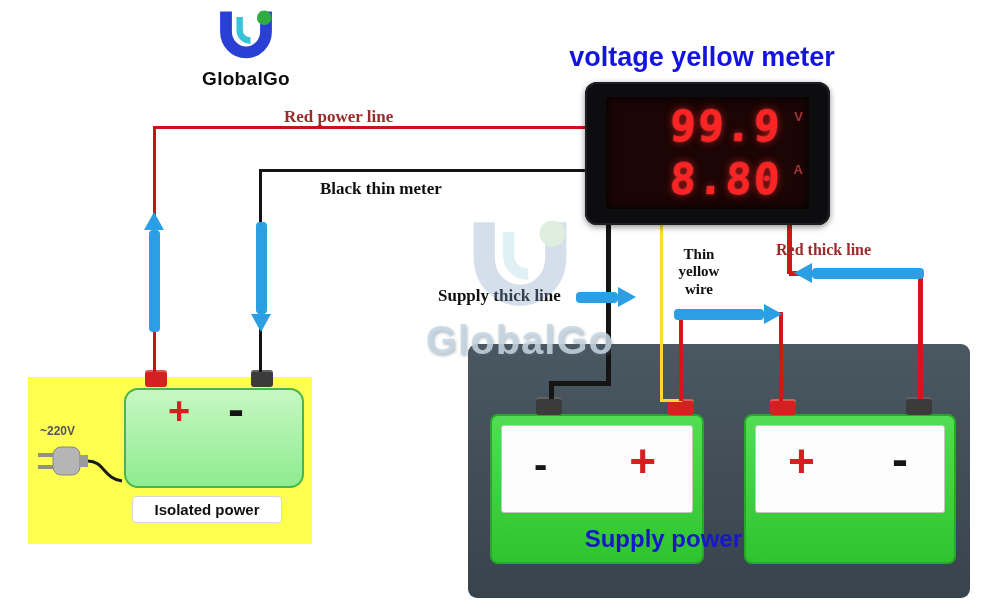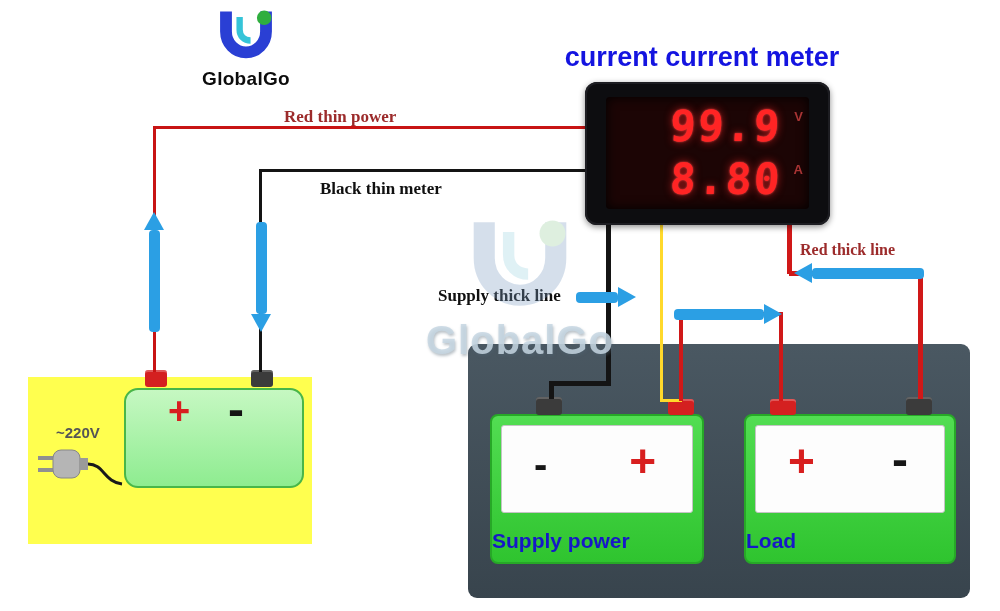--- a/index.html
+++ b/index.html
@@ -57,38 +57,38 @@
            border:2px solid #49b649; border-radius:14px; }
   .dc-plus  { position:absolute; left:42px; top:0px;  font-size:38px; font-weight:900; color:#d81f1f; }
   .dc-minus { position:absolute; left:102px; top:-8px; font-size:48px; font-weight:900; color:#141414; }
   .dctext { position:absolute; bottom:7px; width:100%; text-align:center;
             font-size:21px; font-weight:bold; color:#1c2fd6; }
   .dctext span + span { margin-left:7px; }
   .iso-caption { left:132px; top:496px; width:150px; height:27px; z-index:2;
                  background:#ffffff; border:1px solid #d8d8d8; border-radius:4px;
                  text-align:center; line-height:25px; font-weight:bold; font-size:15px; color:#101010; }
   .mains { left:36px; top:424px; z-index:2; }
-  .mains-label { font-size:15px; color:#555; margin-left:20px; font-weight:bold; }
+  .mains-label { font-size:12px; color:#555; margin-left:4px; font-weight:bold; }
 
   
   .terminal { position:absolute; z-index:4; border-radius:3px; }
   .t-red  { background:#d42020; box-shadow: inset 0 2px 0 rgba(255,255,255,.25); }
   .t-dark { background:#3b3b3b; box-shadow: inset 0 2px 0 rgba(255,255,255,.2); }
 
   
   .darkbox { left:468px; top:344px; width:502px; height:254px; z-index:1;
              background:linear-gradient(180deg,#4a5862,#38444d); border-radius:9px; }
   .battbox { position:absolute; z-index:2;
              background:linear-gradient(180deg,#52dd52,#2fc42f);
              border:2px solid #27a827; border-radius:8px; }
   .battwhite { position:absolute; left:9px; top:9px; right:9px; height:88px;
                background:#fdfdfd; border:1px solid #c4c4c4; border-radius:3px; }
   .bsign { position:absolute; font-weight:900; line-height:1; }
-  .battlabel { position:absolute; bottom:9px; width:100%; text-align:left;
-               color:#1617c8; font-weight:bold; font-size:21px; }
+  .battlabel { position:absolute; bottom:9px; width:100%; text-align:right;
+               color:#1617c8; font-weight:bold; font-size:24px;margin-left:40px; }
 
   
   .watermark { left:402px; top:212px; width:236px; text-align:center; z-index:10; pointer-events:none; }
   .wm-text { font-size:40px; font-weight:800; letter-spacing:1px;
              color:rgba(198,214,226,.85);
              text-shadow:1px 2px 3px rgba(80,100,115,.4); margin-top:-6px; }
 </style>
 </head>
 <body>
 
@@ -96,21 +96,21 @@
 
   <div class="abs brand">
     <svg width="74" height="60" viewBox="0 0 80 66">
       <path d="M18 6 v22 c0 13 10 23 22 23 s22 -10 22 -23 v-22" stroke="#2a3fd4" stroke-width="13" fill="none"></path>
       <path d="M33 12 v14 c0 7 5 12 12 12" stroke="#35c4d8" stroke-width="7" fill="none"></path>
       <circle cx="60" cy="13" r="8" fill="#2fae3f"></circle>
     </svg>
     <div class="brand-text">GlobalGo</div>
   </div>
 
-  <div class="abs title">current current meter</div>
+  <div class="abs title">voltage yellow meter</div>
 
   <div class="abs meter">
     <div class="display">
       <div class="drow">
         <span class="digits">99.9</span>
         <span class="unit">V</span>
       </div>
       <div class="drow">
         <span class="digits">8.80</span>
         <span class="unit">A</span>
@@ -153,24 +153,29 @@
   </div>
   <div class="arrow-h" style="left:674px; top:304px;">
     <div class="bar-h" style="width:90px;"></div>
     <div class="head-right"></div>
   </div>
   <div class="arrow-h" style="left:794px; top:263px;">
     <div class="head-left"></div>
     <div class="bar-h" style="width:112px;"></div>
   </div>
 
-  <div class="wlabel red" style="left:284px; top:107px;">Red thin power</div>
+  <div class="wlabel red" style="left:284px; top:107px;">Red power line</div>
   <div class="wlabel" style="left:320px; top:179px;">Black thin meter</div>
   <div class="wlabel" style="left:438px; top:286px;">Supply thick line</div>
-  <div class="wlabel red" style="left:800px; top:241px; font-size:16px;">Red thick line</div>
+  <div class="wlabel" style="left:662px; top:246px; width:74px; text-align:center; font-size:15px; line-height:1.15; white-space:normal;">
+    <div>Thin</div>
+    <div>yellow</div>
+    <div>wire</div>
+  </div>
+  <div class="wlabel red" style="left:776px; top:241px; font-size:16px;">Red thick line</div>
 
   <div class="abs yellow-panel"></div>
 
   <div class="abs mains">
     <div class="mains-label">~220V</div>
     <svg width="92" height="48" viewBox="0 0 92 48">
       <rect x="2" y="15" width="16" height="4" fill="#909090"></rect>
       <rect x="2" y="27" width="16" height="4" fill="#909090"></rect>
       <rect x="17" y="9" width="27" height="28" rx="8" fill="#b5b5b5" stroke="#878787"></rect>
       <rect x="43" y="17" width="9" height="12" fill="#9a9a9a"></rect>
@@ -179,20 +184,21 @@
   </div>
 
   <div class="terminal t-red" style="left:145px; top:370px; width:22px; height:17px;"></div>
   <div class="terminal t-dark" style="left:251px; top:370px; width:22px; height:17px;"></div>
 
   <div class="abs dcbox">
     <span class="dc-plus">+</span>
     <span class="dc-minus">-</span>
   </div>
 
+  <div class="abs iso-caption">Isolated power</div>
 
   <div class="abs darkbox"></div>
 
   <div class="terminal t-dark" style="left:536px; top:397px; width:26px; height:18px;"></div>
   <div class="terminal t-red" style="left:668px; top:399px; width:26px; height:16px;"></div>
   <div class="terminal t-red" style="left:770px; top:399px; width:26px; height:16px;"></div>
   <div class="terminal t-dark" style="left:906px; top:397px; width:26px; height:18px;"></div>
 
   <div class="battbox" style="left:490px; top:414px; width:214px; height:150px;">
     <div class="battwhite">
@@ -200,21 +206,20 @@
       <span class="bsign" style="right:36px; top:12px; font-size:46px; color:#d81f1f;">+</span>
     </div>
     <div class="battlabel">Supply power</div>
   </div>
 
   <div class="battbox" style="left:744px; top:414px; width:212px; height:150px;">
     <div class="battwhite">
       <span class="bsign" style="left:32px; top:12px; font-size:46px; color:#d81f1f;">+</span>
       <span class="bsign" style="right:36px; top:10px; font-size:48px; color:#161616;">-</span>
     </div>
-    <div class="battlabel">Load</div>
   </div>
 
   <div class="abs watermark">
     <svg width="130" height="108" viewBox="0 0 80 66" style="opacity:.32;">
       <path d="M18 6 v22 c0 13 10 23 22 23 s22 -10 22 -23 v-22" stroke="#7f9fc4" stroke-width="13" fill="none"></path>
       <path d="M33 12 v14 c0 7 5 12 12 12" stroke="#9fd4e2" stroke-width="7" fill="none"></path>
       <circle cx="60" cy="13" r="8" fill="#9ccf9f"></circle>
     </svg>
     <div class="wm-text">GlobalGo</div>
   </div>

